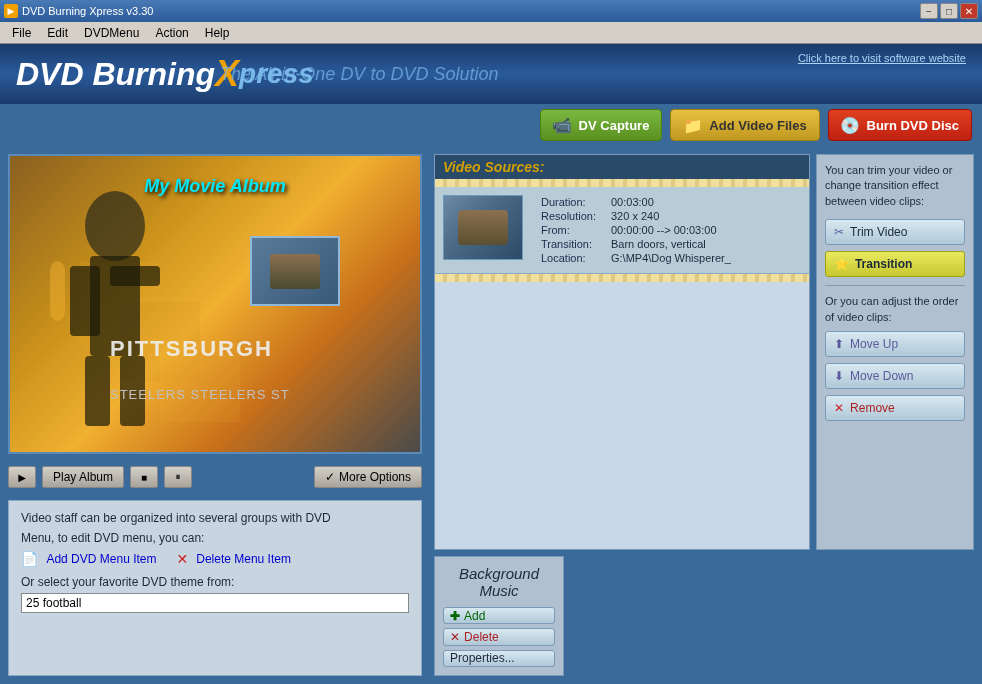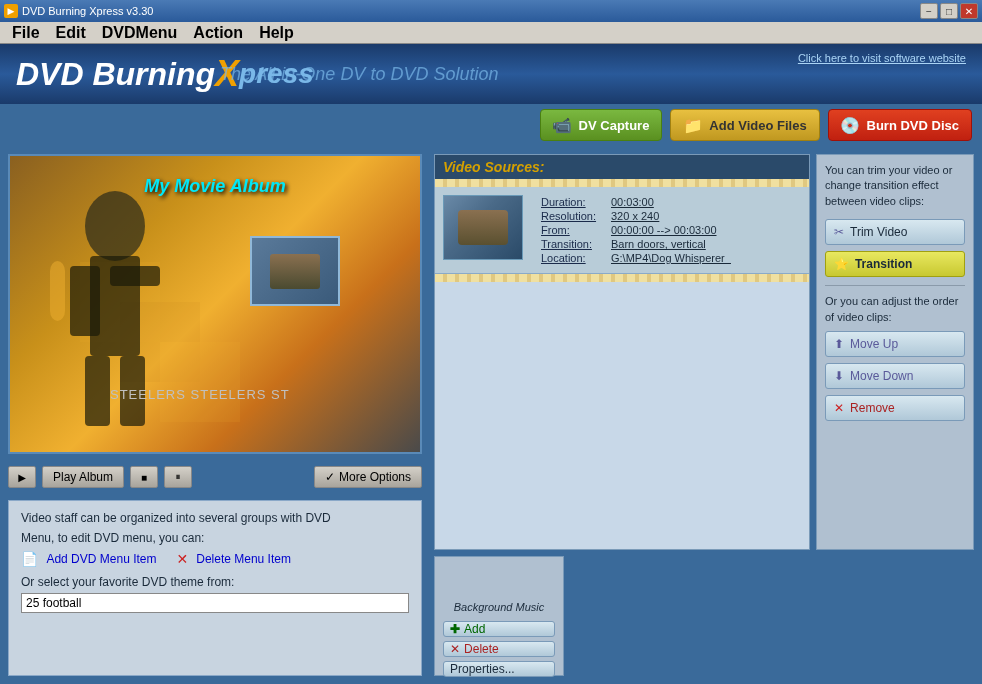--- a/index.html
+++ b/index.html
@@ -29,23 +29,22 @@
       background: #d4d0c8;
       height: 22px;
       display: flex;
       align-items: center;
       padding: 0 4px;
       border-bottom: 1px solid #888;
     }
     .menu-item {
       padding: 2px 8px;
       cursor: pointer;
-      font-size: 16px;
+      font-size: 12px;
       color: #000;
-      font-weight: bold;
     }
 
     
     .app-header {
       background: linear-gradient(to bottom, #1a3a6a, #2a5a9a, #1a3a6a);
       height: 60px;
       display: flex;
       align-items: center;
       justify-content: space-between;
       padding: 0 16px;
@@ -250,21 +249,21 @@
       justify-content: center;
     }
     .video-thumb-atv {
       width: 50px;
       height: 35px;
       background: linear-gradient(to bottom, #8a7050, #5a5030);
       border-radius: 4px;
     }
     .video-details { font-size: 11px; color: #1a2a3a; }
     .video-details table { border-spacing: 0; }
-    .video-details td { padding: 1px 4px 1px 10px; text-decoration: underline; }
+    .video-details td { padding: 1px 4px 1px 10px; }
     .video-details td:first-child { color: #1a2a4a; font-weight: normal; min-width: 70px; }
     .video-strip-top, .video-strip-bottom {
       height: 8px;
       background: repeating-linear-gradient(to right, #f0e0a0 0px, #f0e0a0 8px, #e0c880 8px, #e0c880 12px);
     }
 
     .controls-panel {
       width: 158px;
       background: #b0c0d0;
       border: 1px solid #7a9ab8;
@@ -319,26 +318,25 @@
     .bg-music-controls {
       width: 130px;
       background: #b0c0d0;
       border: 1px solid #7a9ab8;
       padding: 8px;
       display: flex;
       flex-direction: column;
       gap: 4px;
     }
     .bg-music-title {
-      font-size: 11px;
+      font-size: 15px;
       color: #1a2a3a;
       font-style: italic;
       margin-bottom: 4px;
       text-align: center;
-      margin-top: 36px;
     }
     .bg-btn {
       width: 100%;
       height: 24px;
       border: 1px solid #7a9ab8;
       border-radius: 3px;
       cursor: pointer;
       display: flex;
       align-items: center;
       gap: 4px;
@@ -424,20 +422,21 @@
           <rect x="20" y="75" width="15" height="60" fill="#f0b030" opacity="0.5" rx="10"></rect>
         </svg>
       </div>
 
       <div class="album-thumb">
         <div class="video-thumb-content" style="width:100%;height:100%;background:linear-gradient(135deg,#5a7a9a,#3a5a7a);">
           <div style="width:50px;height:35px;background:linear-gradient(to bottom,#8a7050,#4a4a30);border-radius:3px;"></div>
         </div>
       </div>
       <span class="album-title">My Movie Album</span>
+      <span class="pittsburgh-text">PITTSBURGH</span>
       <div style="position:absolute;bottom:50px;left:100px;">
         <span style="color:#c0c0c0;font-size:13px;letter-spacing:1px;margin-top:14px;">STEELERS STEELERS ST</span>
       </div>
     </div>
 
     <div class="playback-controls">
       <button class="play-btn">▶</button>
       <button class="play-label-btn">Play Album</button>
       <button class="play-btn">■</button>
       <button class="play-btn">⏸</button>

